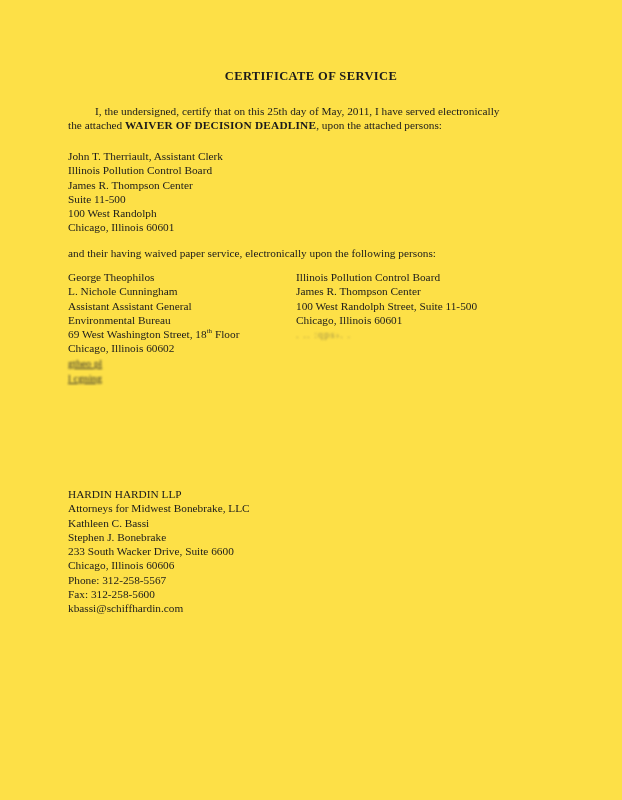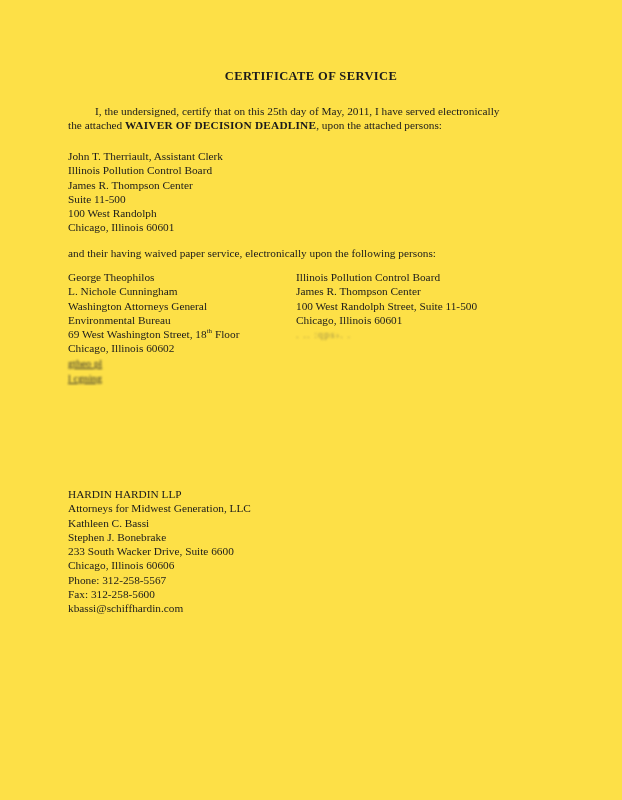--- a/index.html
+++ b/index.html
@@ -66,39 +66,39 @@
     <div>Suite 11-500</div>
     <div>100 West Randolph</div>
     <div>Chicago, Illinois  60601</div>
   </div>
 
   <div class="abs body-text waived">and their having waived paper service, electronically upon the following persons:</div>
 
   <div class="abs body-text addr-block col-left">
     <div>George Theophilos</div>
     <div>L. Nichole Cunningham</div>
-    <div>Washington Attorneys General</div>
+    <div>Assistant Assistant General</div>
     <div>Environmental Bureau</div>
     <div><span>69 West Washington Street, 18</span><sup>th</sup><span> Floor</span></div>
     <div>Chicago, Illinois  60602</div>
     <div><span class="ill-link">gtheo pl</span></div>
     <div><span class="ill-link">l cgning</span></div>
   </div>
 
   <div class="abs body-text addr-block col-right">
     <div>Illinois Pollution Control Board</div>
     <div>James R. Thompson Center</div>
     <div>100 West Randolph Street, Suite 11-500</div>
     <div>Chicago, Illinois 60601</div>
     <div><span class="faint">. ..   :qps›.   .</span></div>
   </div>
 
   <div class="abs body-text addr-block sig">
     <div>HARDIN HARDIN LLP</div>
-    <div>Attorneys for Midwest Generation, LLC</div>
+    <div>Attorneys for Midwest Bonebrake, LLC</div>
     <div>Kathleen C. Bassi</div>
     <div>Stephen J. Bonebrake</div>
     <div>233 South Wacker Drive, Suite 6600</div>
     <div>Chicago, Illinois  60606</div>
     <div>Phone: 312-258-5567</div>
     <div>Fax:  312-258-5600</div>
     <div>kbassi@schiffhardin.com</div>
   </div>
 
 </div>

